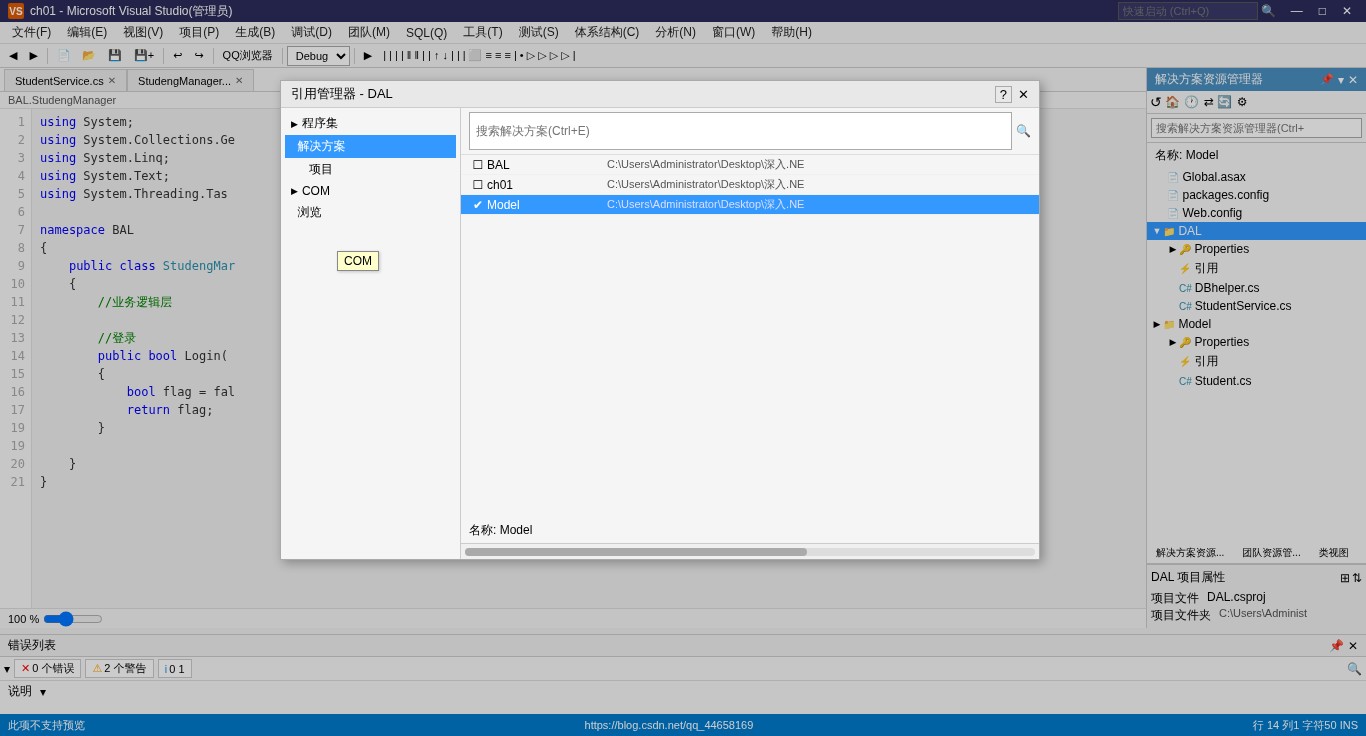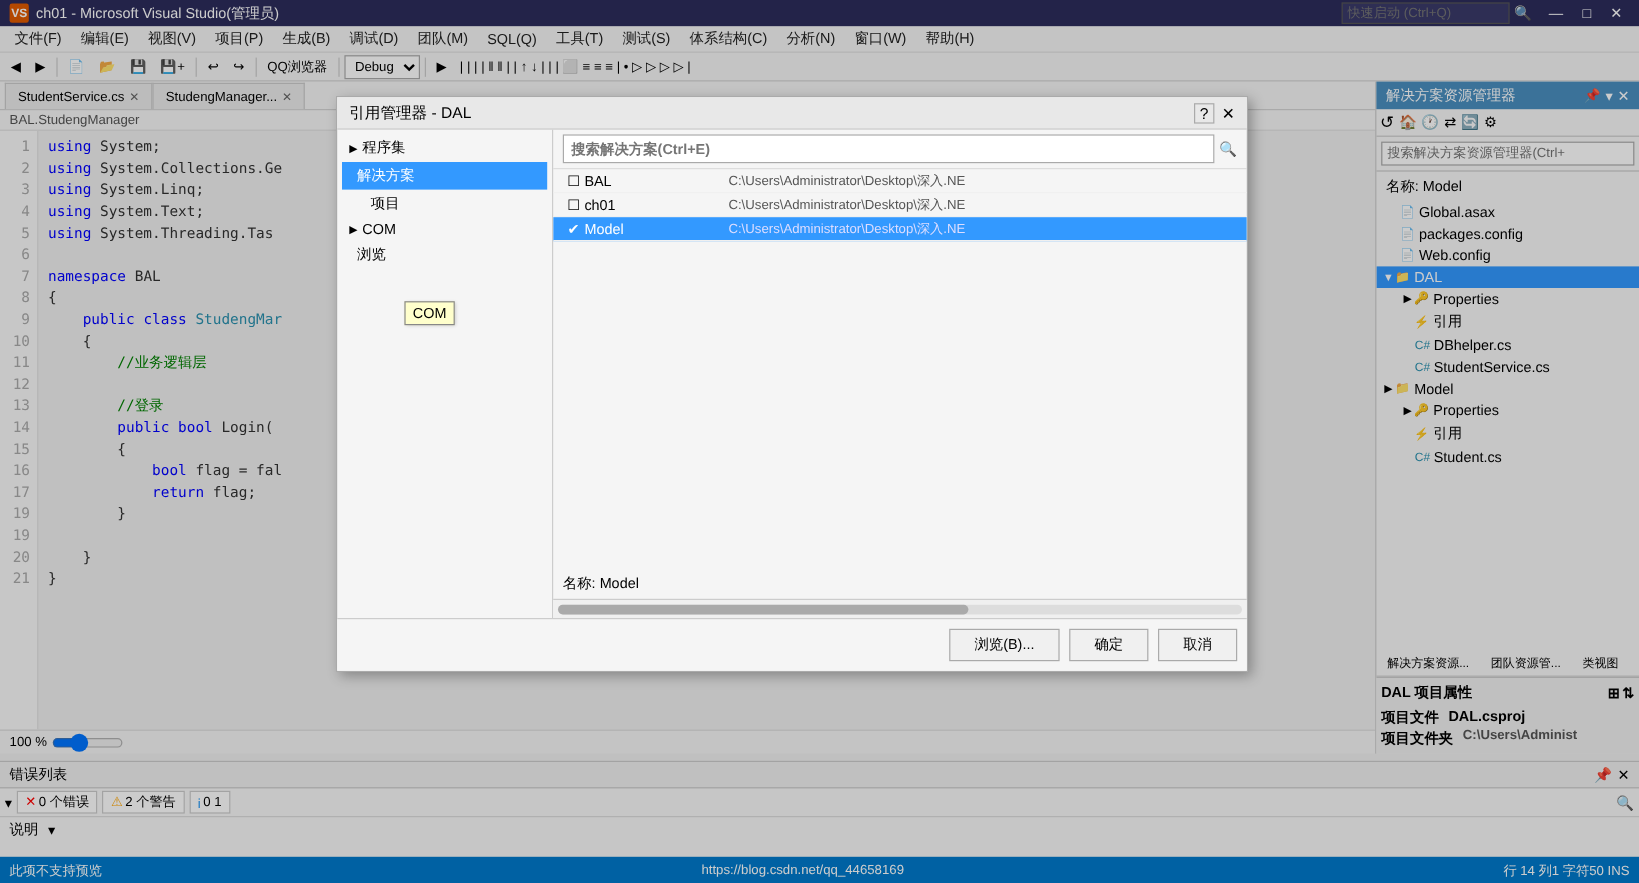--- a/index.html
+++ b/index.html
@@ -70,21 +70,21 @@
     .modal-left-item.selected { background: #3399ff; color: white; }
     .modal-left-item .arrow { font-size: 9px; }
     .modal-right { flex: 1; display: flex; flex-direction: column; }
     .modal-right-rows { flex: 1; overflow: auto; }
     .ref-row { display: flex; align-items: center; padding: 2px 8px; font-size: 12px; cursor: pointer; border-bottom: 1px solid #f0f0f0; }
     .ref-row.selected { background: #3399ff; color: white; }
     .ref-row .check { width: 18px; display: inline-flex; align-items: center; justify-content: center; }
     .ref-row .name { width: 120px; }
     .ref-row .path { flex: 1; font-size: 11px; color: #555; overflow: hidden; text-overflow: ellipsis; }
     .modal-search { display: flex; align-items: center; gap: 4px; padding: 4px 8px; border-bottom: 1px solid #ddd; }
-    .modal-search input { flex: 1; height: 24px; font-size: 12px; padding: 0 6px; border: 1px solid #aaa; font-weight: bold; }
+    .modal-search input { flex: 1; height: 38px; font-size: 12px; padding: 0 6px; border: 1px solid #aaa; }
     .modal-right-name { padding: 4px 8px; font-size: 12px; }
     .modal-scrollbar { height: 16px; background: #f0f0f0; border-top: 1px solid #ccc; display: flex; align-items: center; padding: 0 4px; }
     .modal-footer { border-top: 1px solid #ccc; padding: 8px; display: flex; justify-content: flex-end; gap: 8px; background: #f5f5f5; }
     .modal-footer button { padding: 4px 20px; font-size: 12px; cursor: pointer; border: 1px solid #aaa; background: #f0f0f0; }
 
     
     .tooltip-popup { position: absolute; background: #ffffcc; border: 1px solid #888; padding: 2px 6px; font-size: 12px; z-index: 200; box-shadow: 1px 1px 3px rgba(0,0,0,0.2); }
   </style>
 </head>
 <body>
@@ -314,21 +314,21 @@
         <span>Student.cs</span>
       </div>
     </div>
 
     <div class="right-sub-tabs">
       <span class="right-sub-tab">解决方案资源...</span>
       <span class="right-sub-tab">团队资源管...</span>
       <span class="right-sub-tab">类视图</span>
     </div>
 
-    <div style="border-top:1px solid #ccc;padding:4px;font-size:12px;background:#f0f0f0;font-weight:bold;">
+    <div style="border-top:1px solid #ccc;padding:4px;font-size:12px;background:#f0f0f0;">
       <div style="display:flex;justify-content:space-between;align-items:center;">
         <span>DAL 项目属性</span>
         <div style="display:flex;gap:2px;">
           <span>⊞</span>
           <span>⇅</span>
         </div>
       </div>
       <div style="margin-top:4px;display:flex;gap:8px;">
         <div>项目文件</div>
         <div>DAL.csproj</div>
@@ -444,23 +444,18 @@
         </div>
 
         <div class="modal-scrollbar">
           <div style="flex:1;height:8px;background:#ddd;border-radius:4px;position:relative;">
             <div style="width:60%;height:8px;background:#aaa;border-radius:4px;"></div>
           </div>
         </div>
       </div>
     </div>
 
-    <div class="modal-footer">
-      <button>浏览(B)...</button>
-      <button>确定</button>
-      <button>取消</button>
-    </div>
   </div>
 
   <div class="tooltip-popup" style="top:251px;left:337px;">
     <span>COM</span>
   </div>
 </div>
 
 </body></html>

